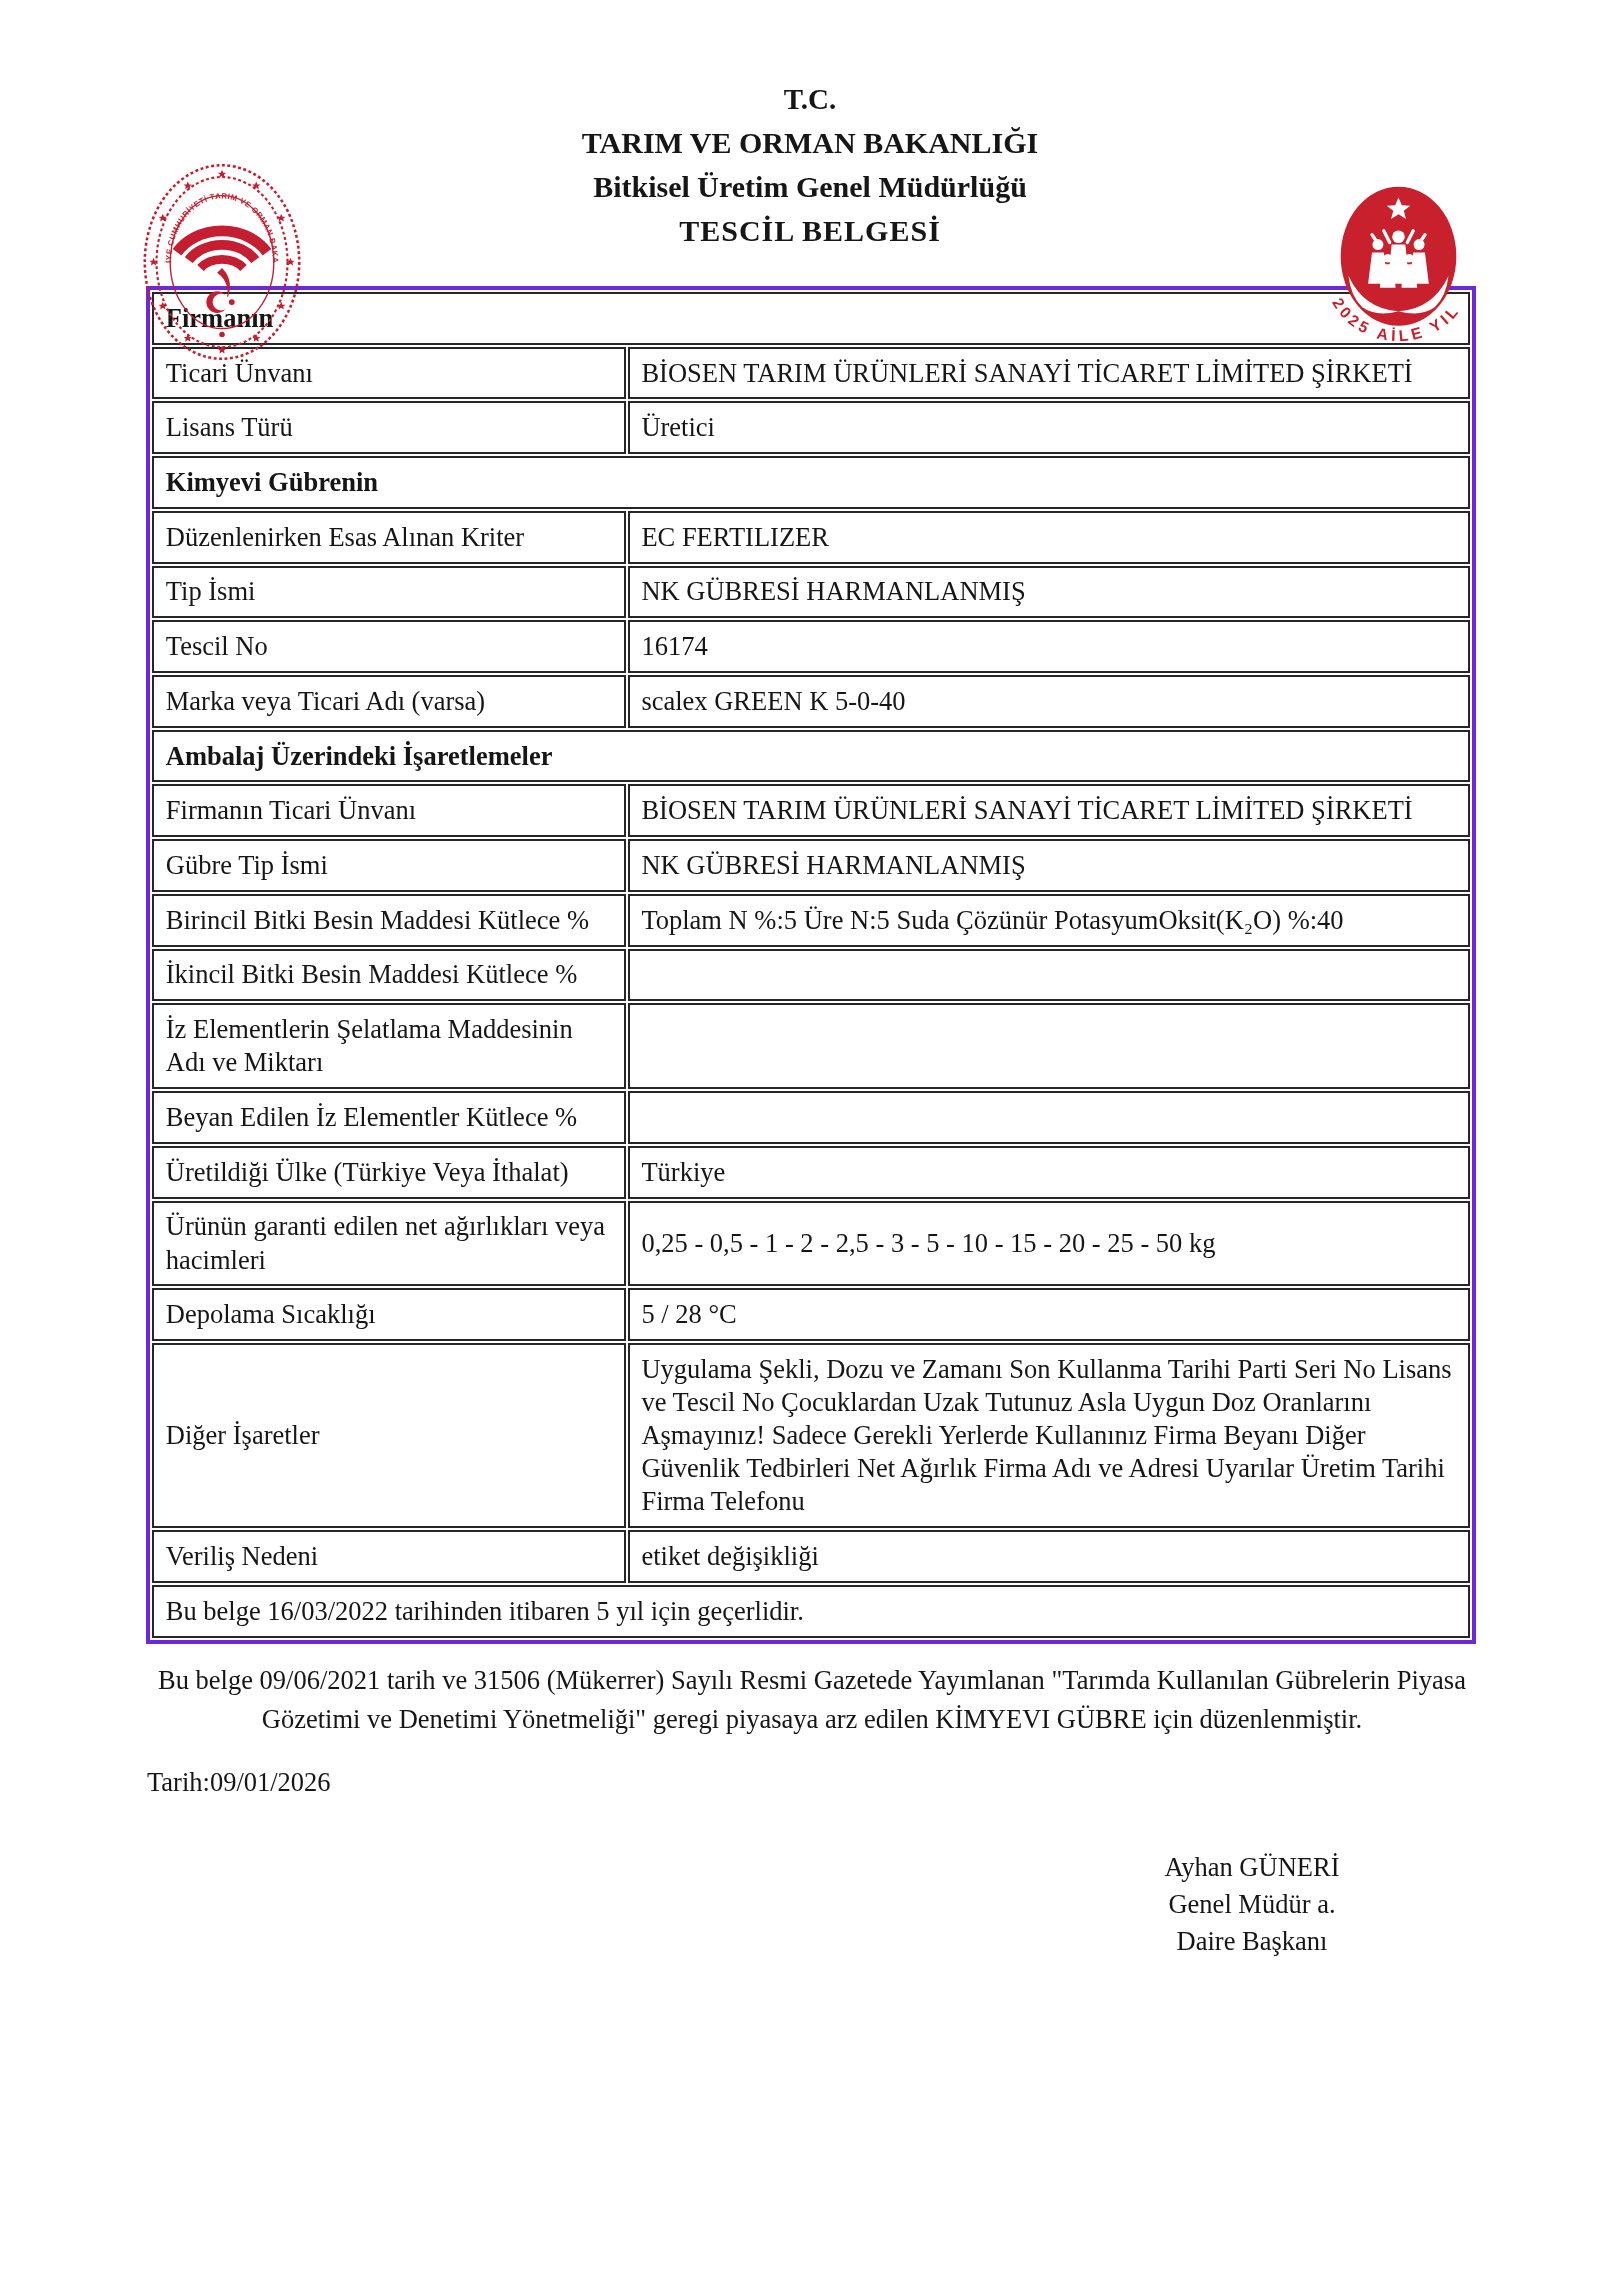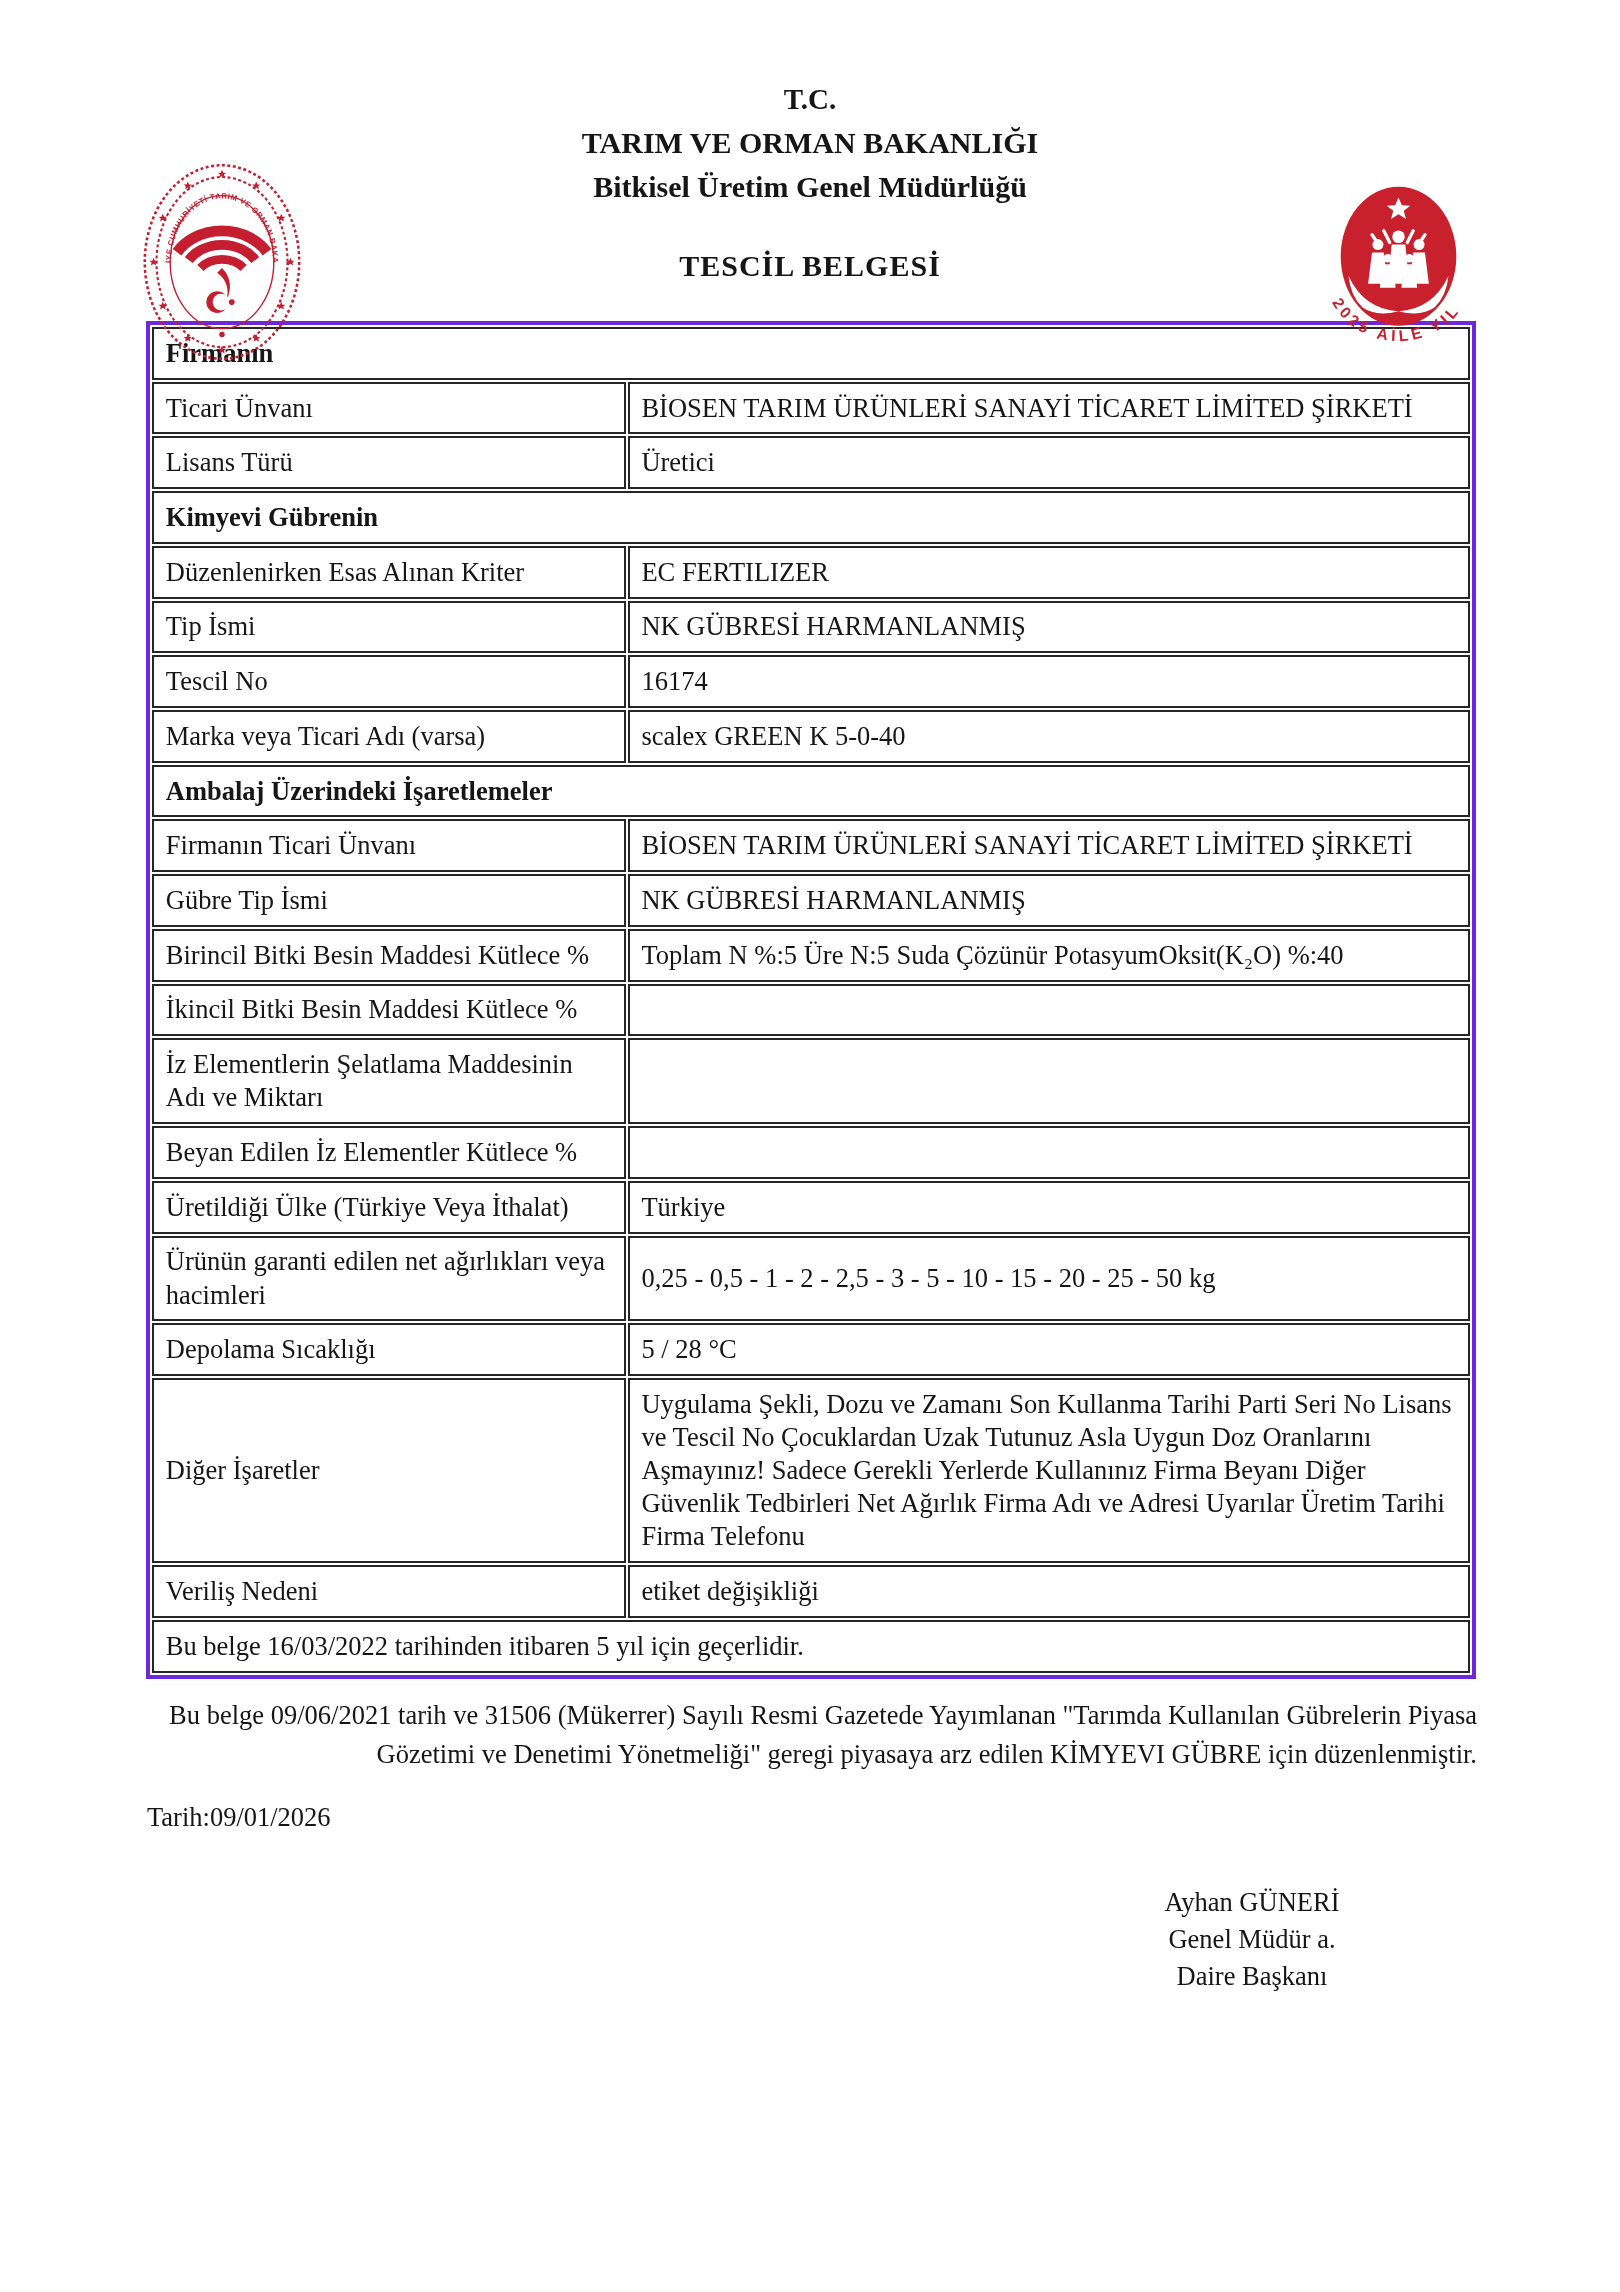--- a/index.html
+++ b/index.html
@@ -9,21 +9,21 @@
     margin:0 auto;
     background:#ffffff;
     font-family:"Liberation Serif","DejaVu Serif",serif;
     color:#161616;
     overflow:hidden;
   }
   
   .header{ padding-top:77px; text-align:center; line-height:44px; }
   .h-line{ font-weight:bold; font-size:30px; }
   .h-tc{ font-size:29px; }
-  .doc-title{ font-weight:bold; font-size:30px; margin-top:35px; letter-spacing:1px; }
+  .doc-title{ font-weight:bold; font-size:30px; letter-spacing:1px; }
   
   .seal-left{ position:absolute; left:135px; top:157px; }
   .logo-right{ position:absolute; left:1321px; top:174px; }
   
   table.doc{
     margin:33px 0 0 146px;
     width:1330px;
     border:4px solid #6d28d9;
     border-spacing:2.9px;
     border-collapse:separate;
@@ -36,21 +36,21 @@
     vertical-align:middle;
     background:#ffffff;
   }
   td.lbl{ width:446px; }
   td.sec{ font-weight:bold; }
   
   .reg-note{
     margin:17.6px 143px 0 147px;
     font-size:26.5px;
     line-height:1.45;
-    text-align:right;
+    text-align:center;
   }
   .date-line{
     margin:29px 143px 0 147px;
     font-size:26.5px;
   }
   .signature{
     margin:51px 0 0 1083px;
     width:338px;
     text-align:center;
     font-size:26.5px;

